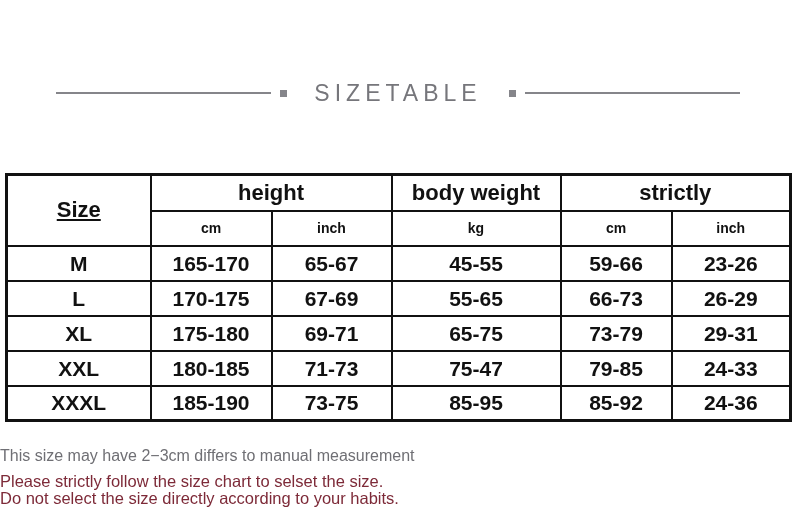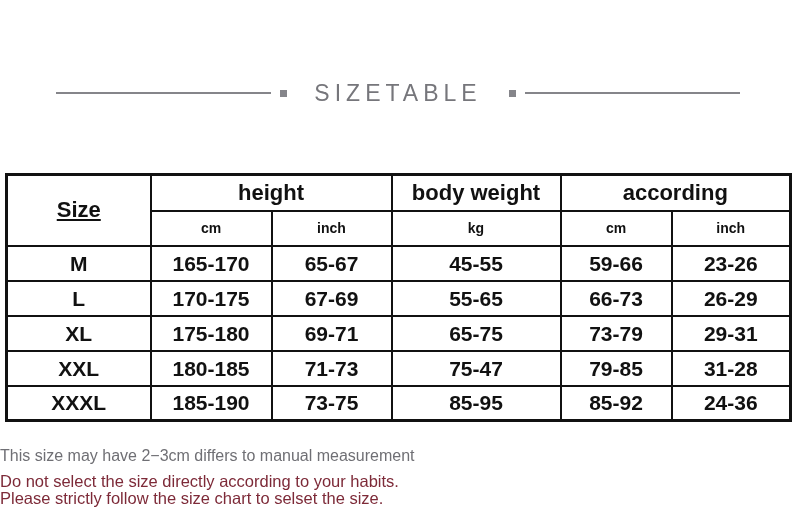--- a/index.html
+++ b/index.html
@@ -91,21 +91,21 @@
       <col style="width:120px">
       <col style="width:169px">
       <col style="width:111px">
       <col style="width:119px">
     </colgroup>
     <thead>
       <tr class="row-groups">
         <th rowspan="2" class="corner">Size</th>
         <th colspan="2">height</th>
         <th>body weight</th>
-        <th colspan="2">according</th>
+        <th colspan="2">strictly</th>
       </tr>
       <tr class="row-units">
         <th>cm</th>
         <th>inch</th>
         <th>kg</th>
         <th>cm</th>
         <th>inch</th>
       </tr>
     </thead>
     <tbody>
@@ -132,32 +132,32 @@
         <td>65-75</td>
         <td>73-79</td>
         <td>29-31</td>
       </tr>
       <tr>
         <td>XXL</td>
         <td>180-185</td>
         <td>71-73</td>
         <td>75-47</td>
         <td>79-85</td>
-        <td>31-28</td>
+        <td>24-33</td>
       </tr>
       <tr>
         <td>XXXL</td>
         <td>185-190</td>
         <td>73-75</td>
         <td>85-95</td>
         <td>85-92</td>
         <td>24-36</td>
       </tr>
     </tbody>
   </table>
 
   <div class="notes">
     <p class="note-gray">This size may have 2−3cm differs to manual measurement</p>
+    <p class="note-red">Please strictly follow the size chart to selset the size.</p>
     <p class="note-red">Do not select the size directly according to your habits.</p>
-    <p class="note-red">Please strictly follow the size chart to selset the size.</p>
   </div>
 
 </div>
 
 </body></html>

